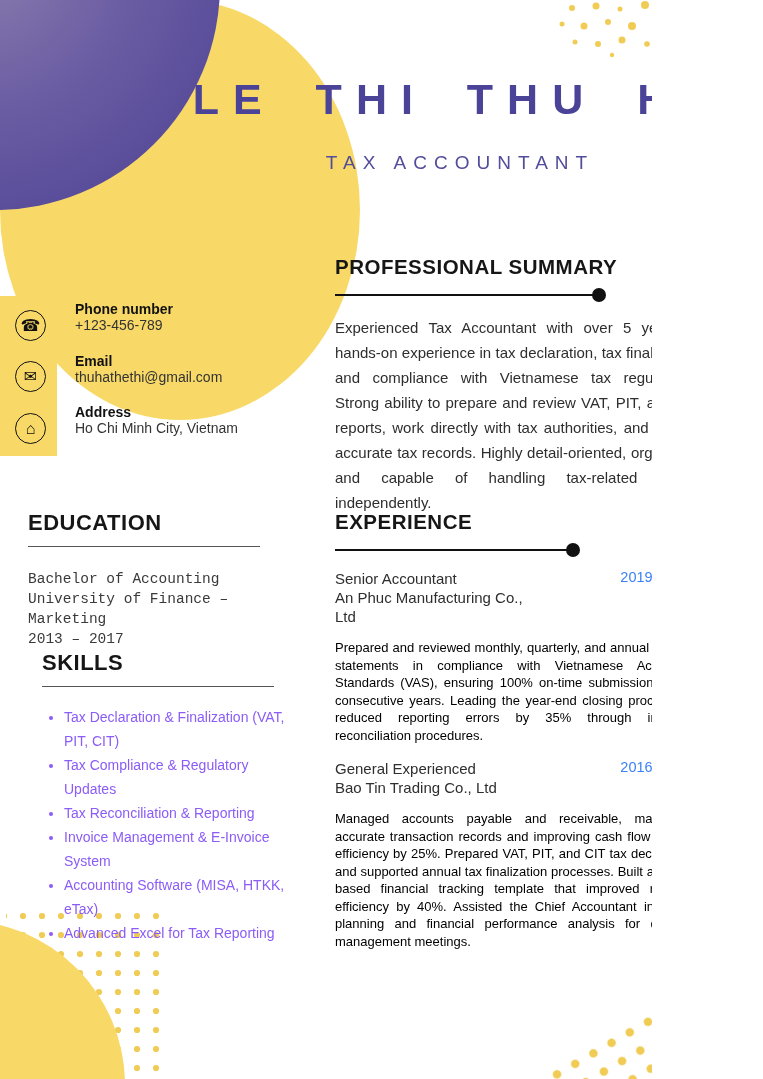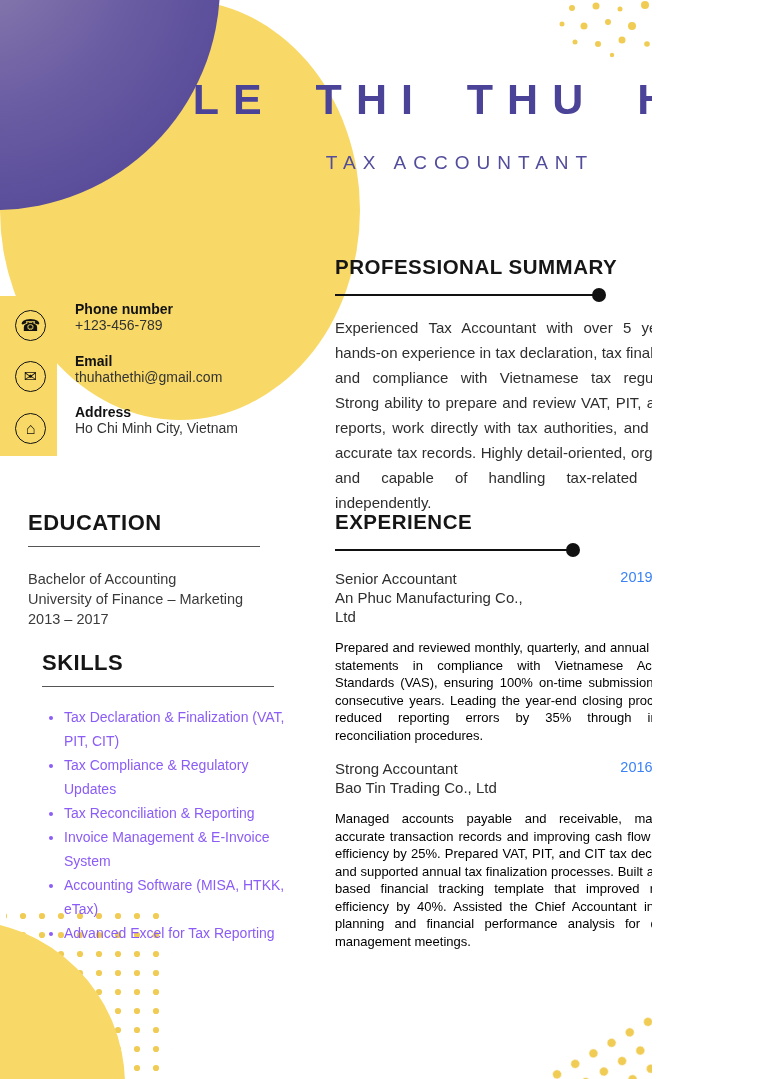--- a/index.html
+++ b/index.html
@@ -36,21 +36,21 @@
 
   
   h2 { font-size:22px; font-weight:800; color:#161616; letter-spacing:0.5px; }
   .side-underline { margin-top:10px; border-bottom:1.6px solid #555; width:232px; }
   .rule { display:flex; align-items:center; margin-top:9px; }
   .rule-line { height:2px; background:#111; display:inline-block; }
   .rule-dot { width:14px; height:14px; border-radius:50%; background:#111; margin-left:-1px; }
 
   
   .edu-section { position:absolute; left:28px; top:510px; width:240px; }
-  .edu-text { margin-top:22px; font-size:14.5px; line-height:20px; color:#3a3a3a; }
+  .edu-text { margin-top:22px; font-size:14.5px; line-height:20px; color:#3a3a3a;font-family:Liberation Mono, monospace; }
   .skills-section { position:absolute; left:42px; top:650px; width:248px; }
   .skills-list { margin-top:18px; padding-left:22px; }
   .skills-list li { font-size:14px; line-height:24px; color:#8b5cf6; margin-bottom:0; }
 
   
   .summary-section { position:absolute; left:335px; top:255px; width:366px; }
   .summary-section h2, .exp-section h2 { font-size:20.5px; }
   .summary-text { margin-top:13px; font-size:15px; line-height:25px; color:#2e2e2e; text-align:justify; }
   .exp-section { position:absolute; left:335px; top:510px; width:366px; }
   .job-head { display:flex; justify-content:space-between; margin-top:12px; }
@@ -186,21 +186,21 @@
       <div class="job-left">
         <div>Senior Accountant</div>
         <div>An Phuc Manufacturing Co., Ltd</div>
       </div>
       <div class="job-dates">2019 – 2024</div>
     </div>
     <p class="job-desc">Prepared and reviewed monthly, quarterly, and annual financial statements in compliance with Vietnamese Accounting Standards (VAS), ensuring 100% on-time submission for five consecutive years. Leading the year-end closing process and reduced reporting errors by 35% through improved reconciliation procedures.</p>
 
     <div class="job-head job2">
       <div class="job-left">
-        <div>Strong Accountant</div>
+        <div>General Experienced</div>
         <div>Bao Tin Trading Co., Ltd</div>
       </div>
       <div class="job-dates">2016 – 2019</div>
     </div>
     <p class="job-desc">Managed accounts payable and receivable, maintaining accurate transaction records and improving cash flow tracking efficiency by 25%. Prepared VAT, PIT, and CIT tax declarations and supported annual tax finalization processes. Built an Excel-based financial tracking template that improved reporting efficiency by 40%. Assisted the Chief Accountant in budget planning and financial performance analysis for quarterly management meetings.</p>
   </section>
 
 </div>
 
 </body></html>

